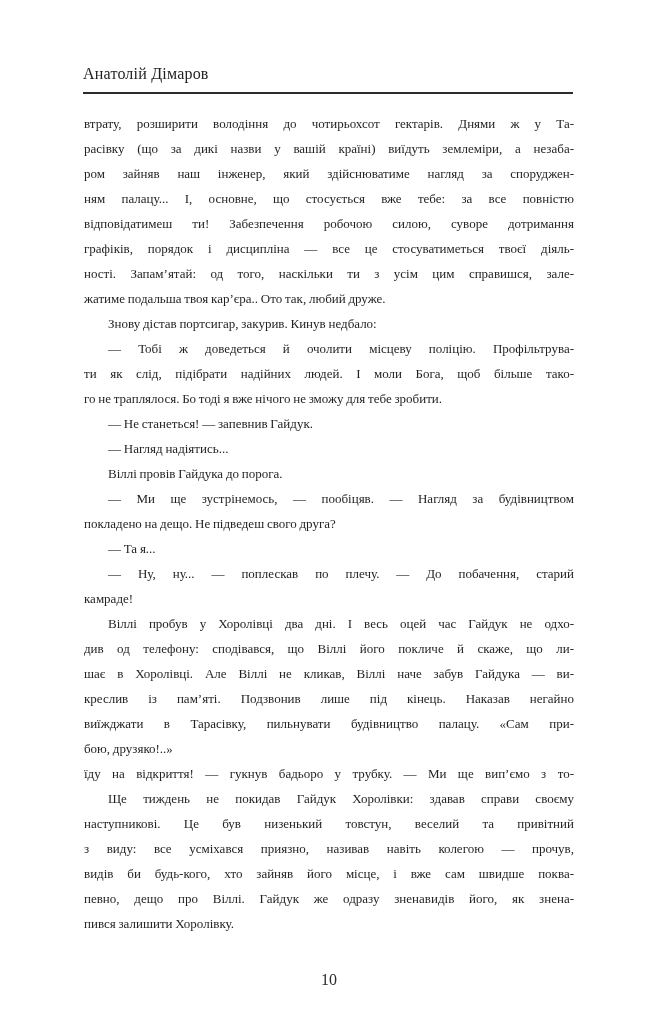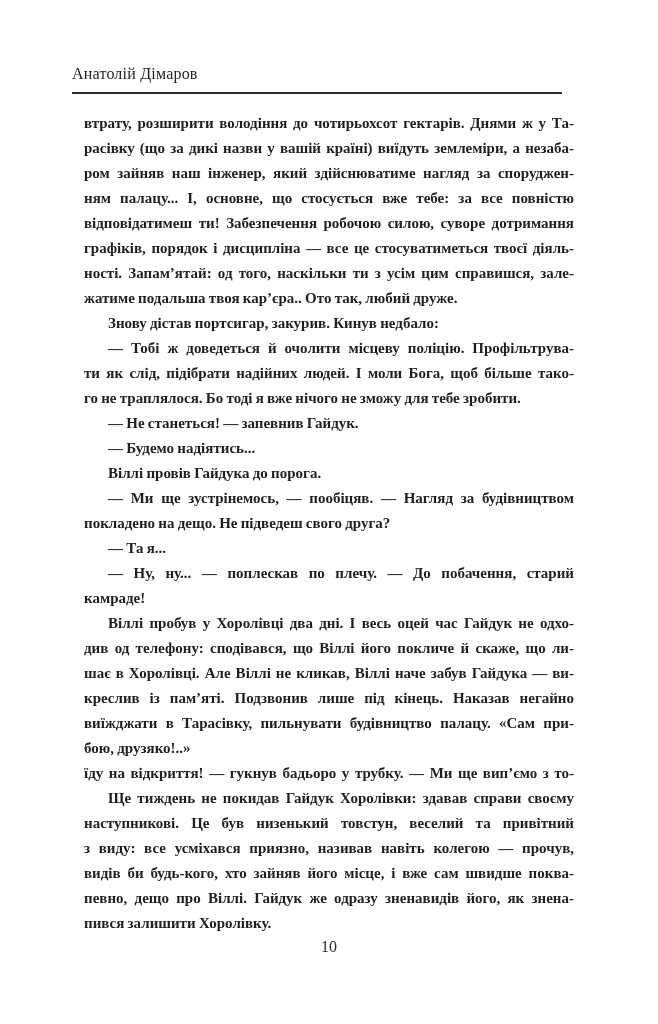--- a/index.html
+++ b/index.html
@@ -12,58 +12,57 @@
     position: relative;
     width: 658px;
     height: 1024px;
     background: #ffffff;
     font-family: "Liberation Serif", "DejaVu Serif", serif;
     color: #222222;
     overflow: hidden;
   }
   .running-header {
     position: absolute;
-    left: 72px;
+    left: 83px;
     width: 490px;
     top: 64px;
     font-size: 16px;
     line-height: 20px;
     color: #1f1f1f;
     padding-bottom: 8px;
     border-bottom: 2px solid #2b2b2b;
     letter-spacing: 0.2px;
   }
   .body-text {
     position: absolute;
     left: 84px;
     width: 490px;
     top: 111px;
-    font-size: 15px;
+    font-size: 13px;
     color: #1f1f1f;
     word-spacing: -0.5px;
-    font-weight: bold;
   }
   .line {
     height: 25px;
     line-height: 25px;
     overflow: hidden;
     text-align: justify;
     text-align-last: justify;
   }
   .line.para-end {
     text-align-last: left;
   }
   .line.indent {
     text-indent: 24px;
   }
   .page-number {
     position: absolute;
     left: 0;
     width: 658px;
-    top: 937px;
+    top: 970px;
     text-align: center;
     font-size: 16px;
     line-height: 20px;
     color: #2a2a2a;
   }
 </style>
 </head>
 <body>
 
 <div class="page">
@@ -79,21 +78,21 @@
       <div class="line">ням палацу... І, основне, що стосується вже тебе: за все повністю</div>
       <div class="line">відповідатимеш ти! Забезпечення робочою силою, суворе дотримання</div>
       <div class="line">графіків, порядок і дисципліна — все це стосуватиметься твоєї діяль-</div>
       <div class="line">ності. Запам’ятай: од того, наскільки ти з усім цим справишся, зале-</div>
       <div class="line para-end">жатиме подальша твоя кар’єра.. Ото так, любий друже.</div>
       <div class="line indent para-end">Знову дістав портсигар, закурив. Кинув недбало:</div>
       <div class="line indent">— Тобі ж доведеться й очолити місцеву поліцію. Профільтрува-</div>
       <div class="line">ти як слід, підібрати надійних людей. І моли Бога, щоб більше тако-</div>
       <div class="line para-end">го не траплялося. Бо тоді я вже нічого не зможу для тебе зробити.</div>
       <div class="line indent para-end">— Не станеться! — запевнив Гайдук.</div>
-      <div class="line indent para-end">— Будемо надіятись...</div>
+      <div class="line indent para-end">— Нагляд надіятись...</div>
       <div class="line indent para-end">Віллі провів Гайдука до порога.</div>
       <div class="line indent">— Ми ще зустрінемось, — пообіцяв. — Нагляд за будівництвом</div>
       <div class="line para-end">покладено на дещо. Не підведеш свого друга?</div>
       <div class="line indent para-end">— Та я...</div>
       <div class="line indent">— Ну, ну... — поплескав по плечу. — До побачення, старий</div>
       <div class="line para-end">камраде!</div>
       <div class="line indent">Віллі пробув у Хоролівці два дні. І весь оцей час Гайдук не одхо-</div>
       <div class="line">див од телефону: сподівався, що Віллі його покличе й скаже, що ли-</div>
       <div class="line">шає в Хоролівці. Але Віллі не кликав, Віллі наче забув Гайдука — ви-</div>
       <div class="line">креслив із пам’яті. Подзвонив лише під кінець. Наказав негайно</div>

